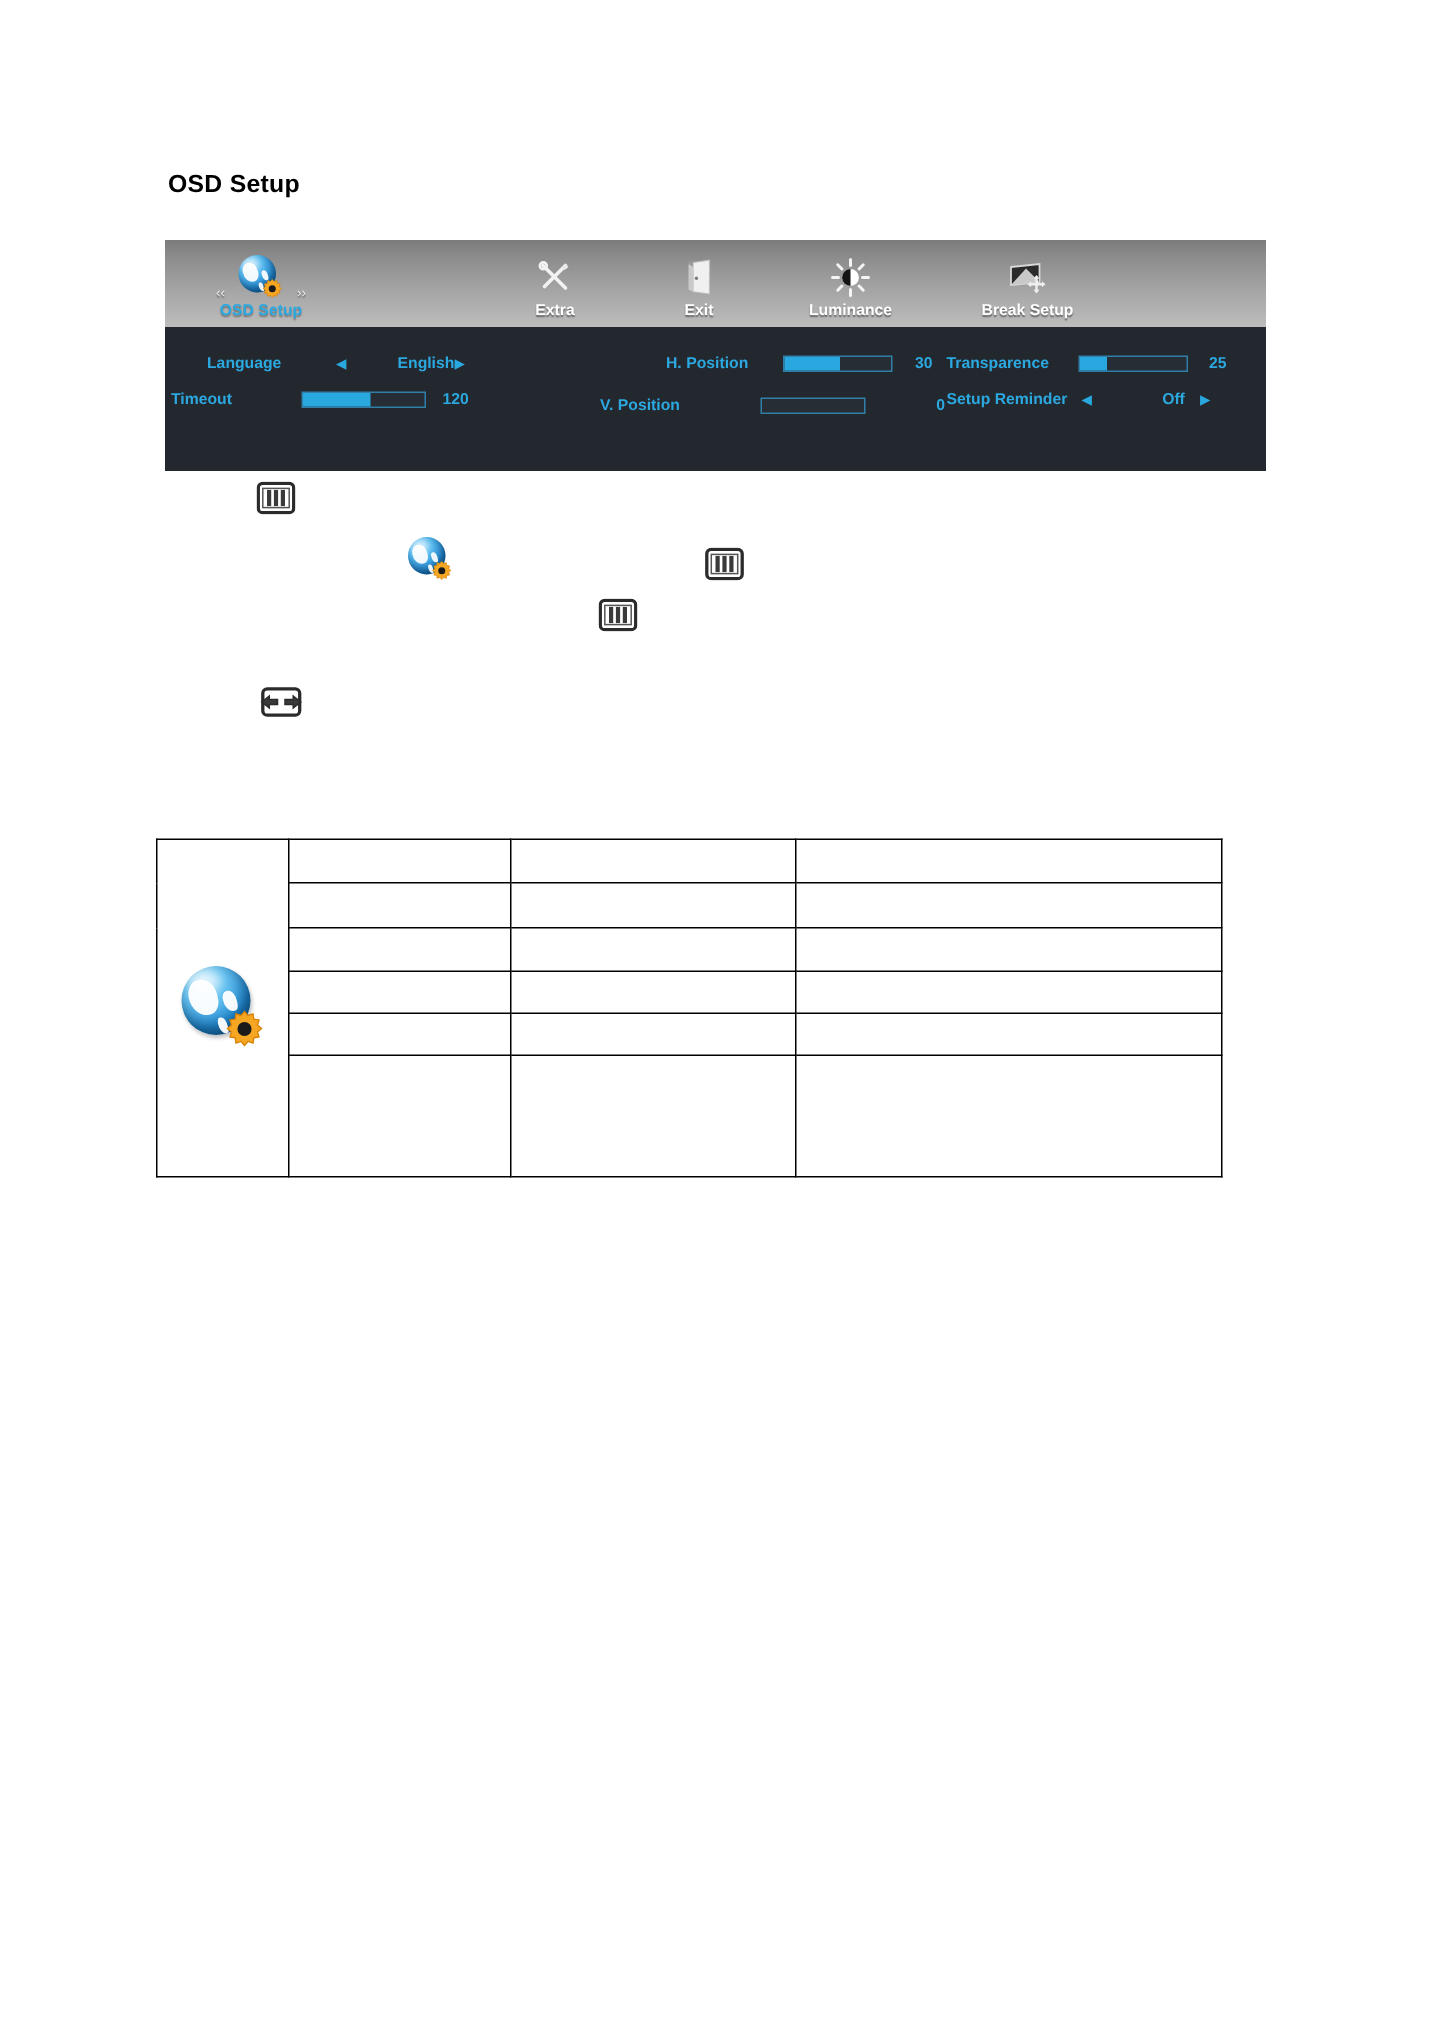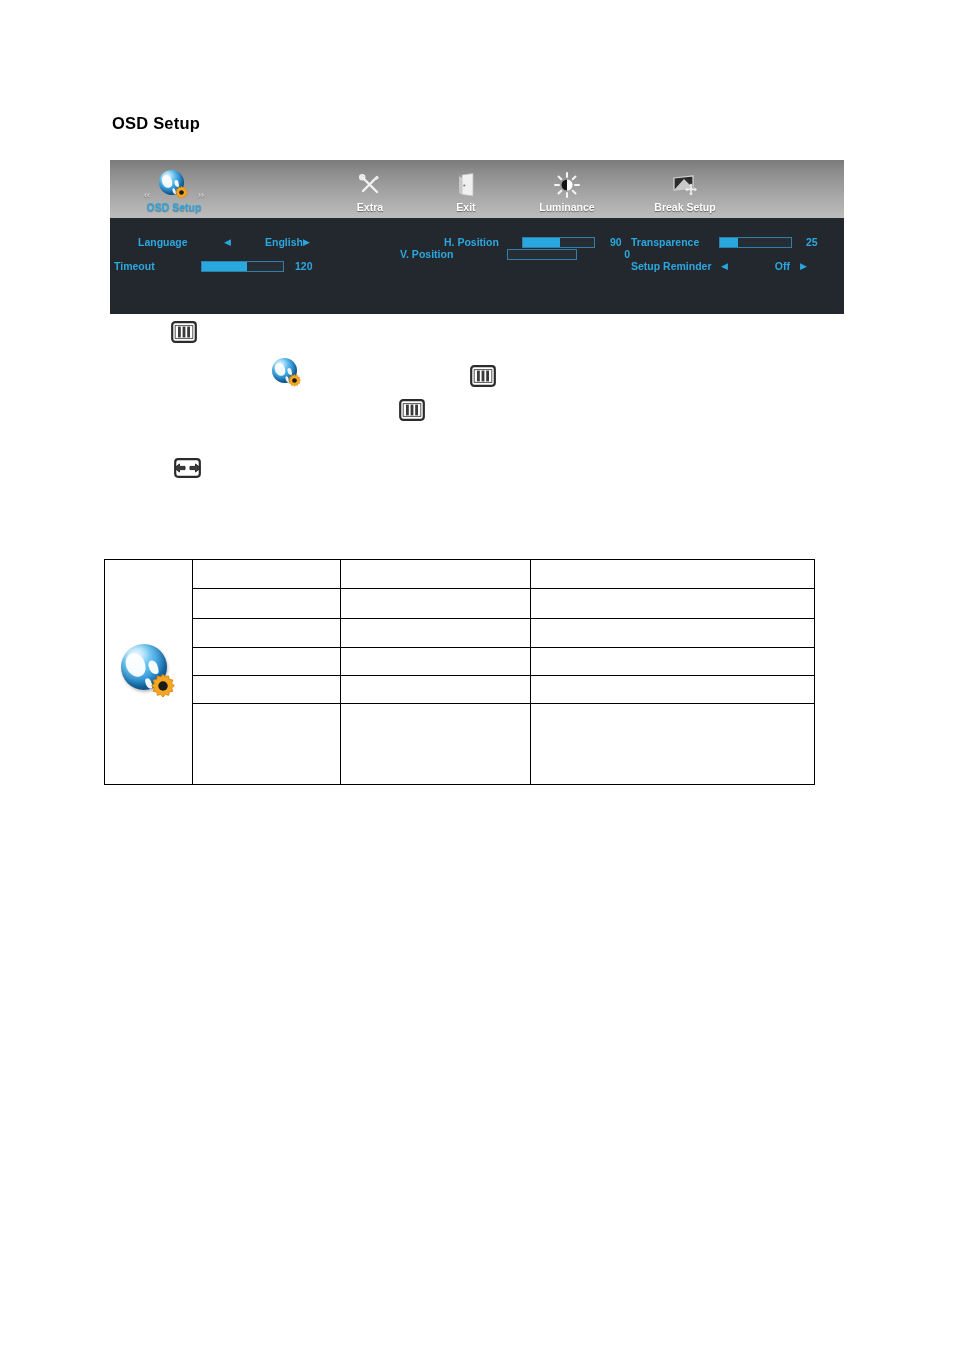--- a/index.html
+++ b/index.html
@@ -361,24 +361,24 @@
       </div>
     </div>
 
     <div class="osd-col" style="left:280px; width:240px;">
 
       <div class="osd-row" style="left:0; top:16px; width:240px;">
         <span class="osd-lbl" style="width:70px; margin-left:10px;padding-left:44px;">H. Position</span>
         <span class="osd-slider" style="width:73px; margin-left:8px;">
           <span class="fill" style="width:52%;"></span>
         </span>
-        <span class="osd-val" style="margin-left:15px;">90</span>
-      </div>
-
-      <div class="osd-row" style="left:0; top:28px; width:240px;gap:32px;">
+        <span class="osd-val" style="margin-left:15px;">30</span>
+      </div>
+
+      <div class="osd-row" style="left:0; top:44px; width:240px;gap:32px;">
         <span class="osd-lbl" style="width:70px; margin-left:10px;">V. Position</span>
         <span class="osd-slider" style="width:73px; margin-left:8px;">
           <span class="fill" style="width:0%;"></span>
         </span>
         <span class="osd-val" style="margin-left:15px;">0</span>
       </div>
     </div>
 
     <div class="osd-col" style="left:512px; width:222px;">
 

